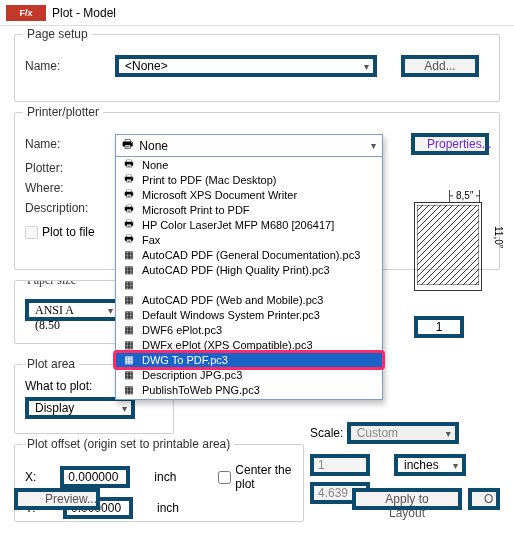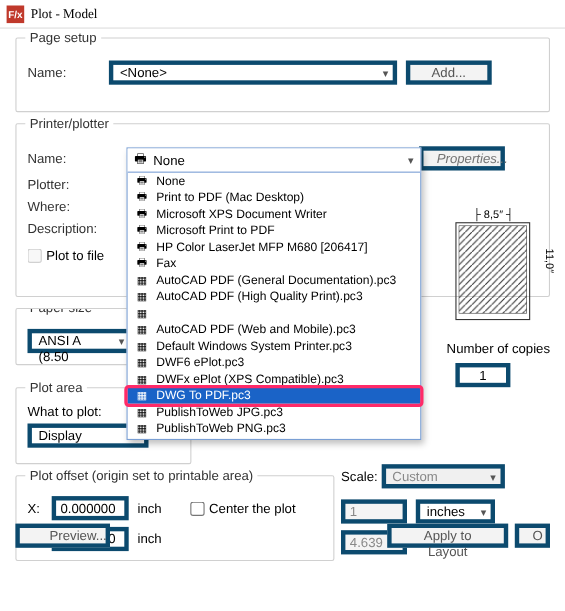--- a/index.html
+++ b/index.html
@@ -15,45 +15,45 @@
   }
   .titlebar {
     height: 26px;
     display: flex;
     align-items: center;
     padding: 0 6px;
     background: #fff;
     border-bottom: 1px solid #ddd;
   }
   .app-icon {
-    width: 16px; height: 16px;
+    width: 40px; height: 16px;
     background: #c0392b;
     color: #fff;
     font-size: 9px;
     font-weight: bold;
     display: flex; align-items: center; justify-content: center;
     margin-right: 6px;
   }
-  .titlebar .title { font-size: 12px; font-family: Liberation Serif, serif; }
+  .titlebar .title { font-size: 12px; }
   .content { padding: 8px 14px 0 14px; position: relative; }
   .fieldset {
     border: 1px solid #d0d0d0;
     border-radius: 2px;
     padding: 10px 10px 12px 10px;
     margin-bottom: 10px;
     position: relative;
   }
   .legend {
     position: absolute;
     top: -8px; left: 8px;
     background: #fff;
     padding: 0 4px;
     color: #333;
   }
-  .row { display: flex; align-items: center; gap: 8px; margin-top: 6px; }
+  .row { display: flex; align-items: center; gap: 24px; margin-top: 6px; }
   .lbl { width: 66px; color: #333; }
   .select, .input, .btn {
     font: inherit;
     border: 4px solid #0c4a6e;
     background: #fff;
     height: 22px;
   }
   .select { padding: 0 18px 0 6px; position: relative; }
   .select::after {
     content: "▾";
@@ -143,55 +143,55 @@
       <button class="btn" style="width:78px;">Add...</button>
     </div>
   </div>
 
   
   <div class="fieldset" style="height:158px;">
     <div class="legend">Printer/plotter</div>
     <div class="row" style="margin-top:10px;">
       <span class="lbl">Name:</span>
       <div style="width:262px;height:22px;"></div>
-      <button class="btn" style="width:78px;margin-left:12px;color:#737373;font-style:italic;">Properties...</button>
+      <button class="btn" style="width:78px;margin-left:12px;color:#6d28d9;">Properties...</button>
     </div>
     <div class="row">
         <span class="lbl">Plotter:</span>
       </div>
     <div class="row">
         <span class="lbl">Where:</span>
       </div>
     <div class="row">
         <span class="lbl">Description:</span>
       </div>
     <div class="row cb" style="margin-top:10px;">
       <input type="checkbox" disabled="" style="">
       <span>Plot to file</span>
     </div>
   </div>
 
   
   <div class="preview-box">
-    <div class="paper-dims" style="left:28px;top:-2px;font-size:10px;">├ <span>8,5″</span> ┤</div>
+    <div class="paper-dims" style="left:44px;top:-2px;font-size:10px;">├ <span>8,5″</span> ┤</div>
     <div class="paper-dims" style="right:-6px;top:34px;font-size:10px;writing-mode:vertical-rl;">11,0″</div>
     <div style="position:absolute;left:12px;top:10px;border:1px solid #333;padding:2px;">
       <svg class="hatch">
         <defs>
             <pattern id="h" width="6" height="6" patternUnits="userSpaceOnUse">
               <path d="M-1,7 L7,-1" stroke="#333" stroke-width="1"></path>
             </pattern>
           </defs>
         <rect width="62" height="80" fill="url(#h)" stroke="#333"></rect>
       </svg>
     </div>
   </div>
 
   
-  <div class="fieldset" style="width:120px;height:52px;display:inline-block;vertical-align:top;overflow:hidden;">
+  <div class="fieldset" style="width:120px;height:64px;display:inline-block;vertical-align:top;overflow:hidden;font-family:Liberation Serif, serif;">
     <div class="legend">Paper size</div>
     <div class="select" style="width:96px;margin-top:8px;"><span>ANSI A (8.50</span></div>
   </div>
 
   
   <div class="fieldset" style="width:160px;height:70px;margin-top:10px;">
     <div class="legend">Plot area</div>
     <div style="margin-top:4px;">What to plot:</div>
     <div class="select" style="width:110px;margin-top:4px;"><span>Display</span></div>
   </div>
@@ -210,21 +210,20 @@
     </div>
     <div class="row">
       <span style="width:14px;">Y:</span>
       <input class="input" style="width: 70px;" value="0.000000">
       <span>inch</span>
     </div>
   </div>
 
   
   <div class="right-col">
-    <div style="white-space:nowrap;">Number of copies</div>
     <input class="input" style="width: 50px; margin: 6px 0px 0px 8px; text-align: center;" value="1">
   </div>
 
   <div style="position:absolute;left:310px;top:396px;">
     <span>Scale:</span>
     <div class="select" style="width:112px;display:inline-block;background:#f0f0f0;color:#888;"><span>Custom</span></div>
     <div class="row" style="margin-top:10px;">
       <input class="input" style="width: 60px; background: rgb(244, 244, 244); color: rgb(136, 136, 136);" value="1">
       <div class="select" style="width:72px;"><span>inches</span></div>
     </div>
@@ -301,21 +300,21 @@
       <div class="dd-item">
         <span class="ico">▦</span>
         <span>DWFx ePlot (XPS Compatible).pc3</span>
       </div>
       <div class="dd-item dd-sel">
         <span class="ico">▦</span>
         <span>DWG To PDF.pc3</span>
       </div>
       <div class="dd-item">
         <span class="ico">▦</span>
-        <span>PublishToWeb JPG.pc3</span>
+        <span>Description JPG.pc3</span>
       </div>
       <div class="dd-item">
         <span class="ico">▦</span>
         <span>PublishToWeb PNG.pc3</span>
       </div>
     </div>
 </div>
 <div class="dd-highlight" style="top:350px;"></div>
 
 </body></html>

